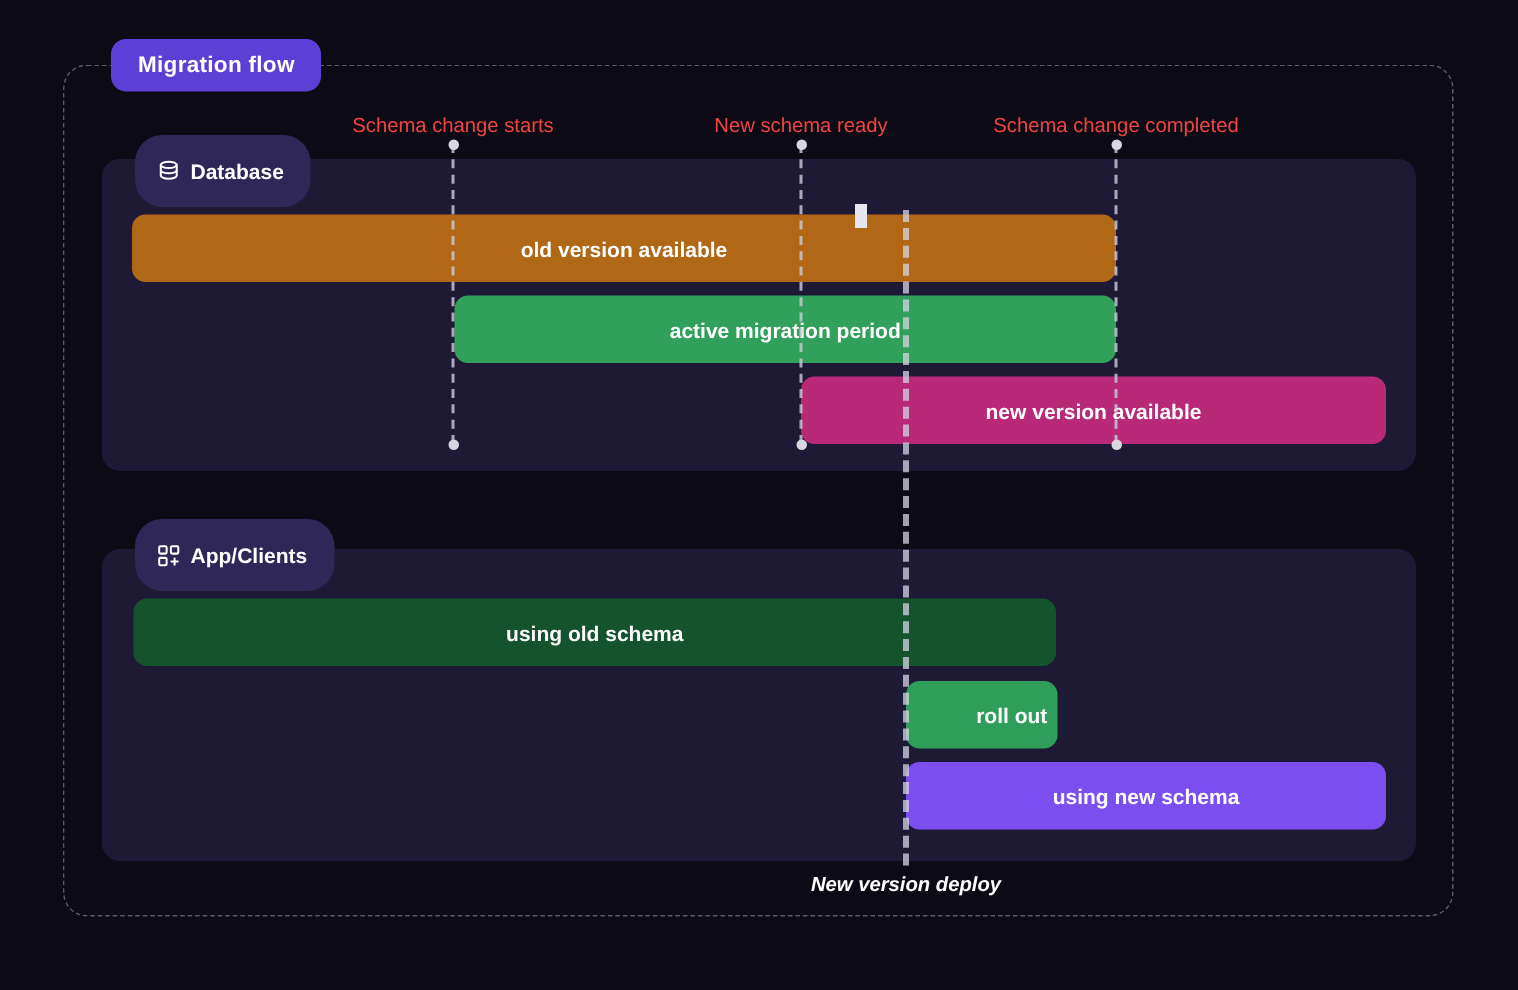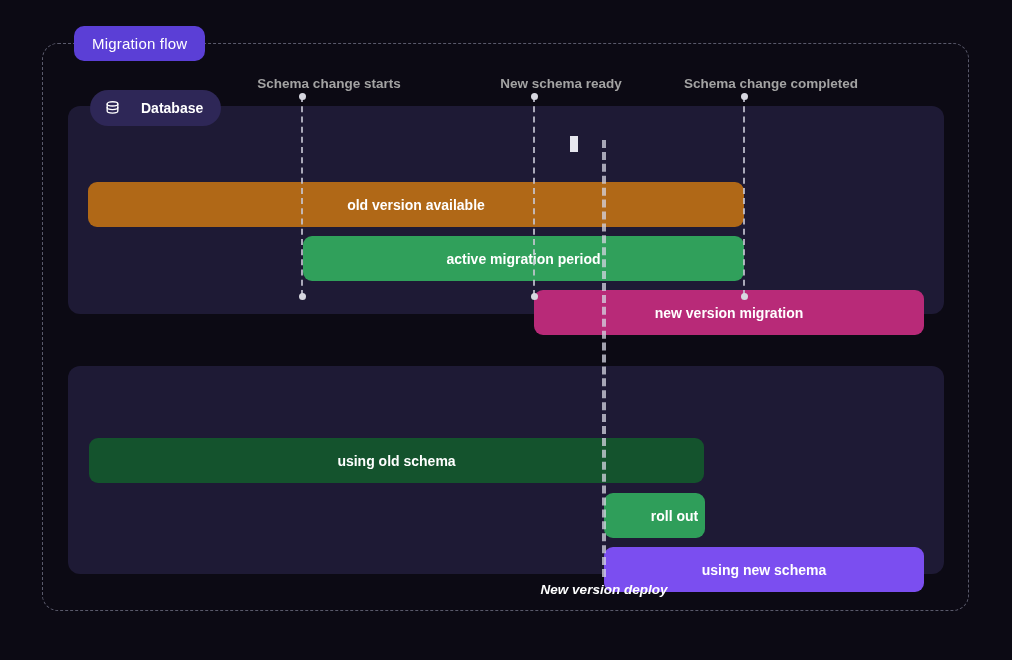--- a/index.html
+++ b/index.html
@@ -28,66 +28,65 @@
   .flow-badge {
     position: absolute;
     left: 74px; top: 26px;
     height: 35px;
     padding: 0 18px;
     display: flex; align-items: center;
     background: #5b3fd6;
     border-radius: 10px;
     color: #ffffff;
     font-size: 15px;
-    font-weight: normal;
+    font-weight: bold;
     letter-spacing: .2px;
     z-index: 30;
   }
 
   
   .lane {
     position: absolute;
     left: 68px;
     width: 876px;
     background: #1e1a35;
     border-radius: 12px;
   }
   #lane-db  { top: 106px; height: 208px; }
   #lane-app { top: 366px; height: 208px; }
 
   
   .lane-badge {
     position: absolute;
-    height: 36px;
+    height: 48px;
     padding: 0 18px 0 14px;
-    display: flex; align-items: center; gap: 20px;
+    display: flex; align-items: center; gap: 6px;
     background: #2e2757;
     border-radius: 18px;
     color: #ffffff;
     font-size: 14px;
     font-weight: bold;
     z-index: 25;
   }
   #badge-db  { left: 90px; top: 90px; }
   #badge-app { left: 90px; top: 346px; }
   .lane-badge svg { display: block; }
 
   
   .milestone { position: absolute; z-index: 18; }
   .milestone .m-label {
     position: absolute;
     bottom: 100%;
     left: 50%;
     transform: translateX(-50%);
     white-space: nowrap;
-    color: #a3a3a3;
+    color: #ef4444;
     font-size: 13.5px;
-    font-weight: bold;
+    font-weight: normal;
     margin-bottom: 5px;
-    margin-left: 27px;
   }
   .milestone .m-dot {
     position: absolute;
     left: 50%; top: 0;
     width: 7px; height: 7px;
     margin-left: -3.5px; margin-top: -3.5px;
     background: #d7d7e0;
     border-radius: 50%;
   }
   .milestone .m-dot.bottom { top: auto; bottom: 0; margin-top: 0; margin-bottom: -3.5px; }
@@ -128,21 +127,20 @@
     height: 45px;
     border-radius: 9px;
     display: flex;
     align-items: center;
     justify-content: center;
     color: #ffffff;
     font-size: 14px;
     font-weight: bold;
     z-index: 10;
     overflow: hidden;
-    margin-top: 39px;
   }
   .bar-label { pointer-events: none; }
 </style>
 </head>
 <body>
 
 <div id="stage">
 
   <div class="outer-frame"></div>
 
@@ -157,20 +155,31 @@
     <span>
       <svg width="17" height="17" viewBox="0 0 24 24" fill="none" stroke="#ffffff" stroke-width="1.9" stroke-linecap="round" stroke-linejoin="round">
         <ellipse cx="12" cy="5.5" rx="7.5" ry="3"></ellipse>
         <path d="M4.5 5.5v5c0 1.66 3.36 3 7.5 3s7.5-1.34 7.5-3v-5"></path>
         <path d="M4.5 10.5v5c0 1.66 3.36 3 7.5 3s7.5-1.34 7.5-3v-5"></path>
       </svg>
     </span>
     <span>Database</span>
   </div>
 
+  <div class="lane-badge" id="badge-app">
+    <span>
+      <svg width="17" height="17" viewBox="0 0 24 24" fill="none" stroke="#ffffff" stroke-width="1.9" stroke-linecap="round" stroke-linejoin="round">
+        <rect x="3" y="3" width="7" height="7" rx="1.2"></rect>
+        <rect x="14" y="3" width="7" height="7" rx="1.2"></rect>
+        <rect x="3" y="14" width="7" height="7" rx="1.2"></rect>
+        <path d="M17.5 14.5v6M14.5 17.5h6"></path>
+      </svg>
+    </span>
+    <span>App/Clients</span>
+  </div>
 
   <div id="markers-layer">
       <div class="milestone" style="left: 242px; width: 120px; top: 96px; height: 200px;">
         <div class="m-label">Schema change starts</div>
         <div class="m-line"></div>
         <div class="m-dot"></div>
         <div class="m-dot bottom"></div>
       </div>
       <div class="milestone" style="left: 474px; width: 120px; top: 96px; height: 200px;">
         <div class="m-label">New schema ready</div>
@@ -191,21 +200,21 @@
       </div>
     </div>
   <div id="bars-layer">
       <div class="bar" style="left: 88px; width: 656px; top: 143px; background: rgb(176, 104, 23);">
         <span class="bar-label">old version available</span>
       </div>
       <div class="bar" style="left: 303px; width: 441px; top: 197px; background: rgb(48, 160, 91);">
         <span class="bar-label">active migration period</span>
       </div>
       <div class="bar" style="left: 534px; width: 390px; top: 251px; background: rgb(184, 42, 120);">
-        <span class="bar-label">new version migration</span>
+        <span class="bar-label">new version available</span>
       </div>
       <div class="bar" style="left: 89px; width: 615px; top: 399px; background: #14532d;">
         <span class="bar-label">using old schema</span>
       </div>
       <div class="bar" style="left: 604px; width: 101px; top: 454px; background: rgb(47, 158, 90); padding-left: 40px;">
         <span class="bar-label">roll out</span>
       </div>
       <div class="bar" style="left: 604px; width: 320px; top: 508px; background: rgb(123, 78, 240);">
         <span class="bar-label">using new schema</span>
       </div>

